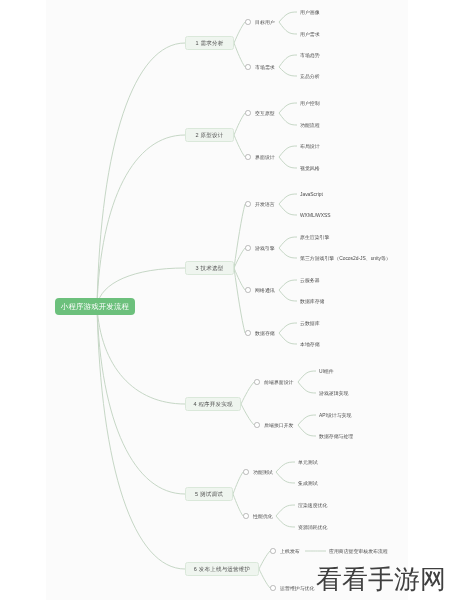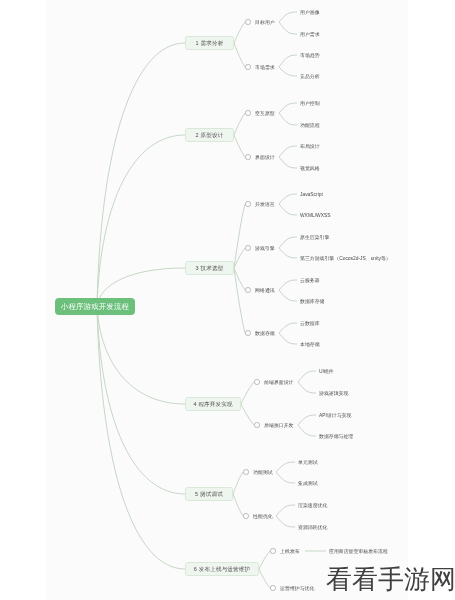--- a/index.html
+++ b/index.html
@@ -173,14 +173,14 @@
     <div class="node branch-node" style="left: 185px; top: 562px; width: 72px; height: 12px; background: rgb(239, 245, 239); border: 1px solid rgb(218, 232, 218); color: rgb(77, 77, 77);"><span>6 发布上线与运营维护</span></div>
     <div class="node l2-node" style="left: 270px; top: 546px; height: 10px;">
       <span class="l2-dot"></span>
       <span class="l2-label" style="color: rgb(74, 74, 74);">上线发布</span>
     </div>
     <div class="node l3-node" style="left: 329px; top: 546.5px; color: rgb(74, 74, 74);">应用商店提交审核发布流程</div>
     <div class="node l2-node" style="left: 270px; top: 583px; height: 10px;">
       <span class="l2-dot"></span>
       <span class="l2-label" style="color: rgb(74, 74, 74);">运营维护与优化</span>
     </div>
-    <div id="watermark" style="left: 326px; top: 563px; color: rgb(63, 63, 63);">看看手游网</div>
+    <div id="watermark" style="left: 316px; top: 563px; color: rgb(63, 63, 63);">看看手游网</div>
   </div>
 
 </body></html>

